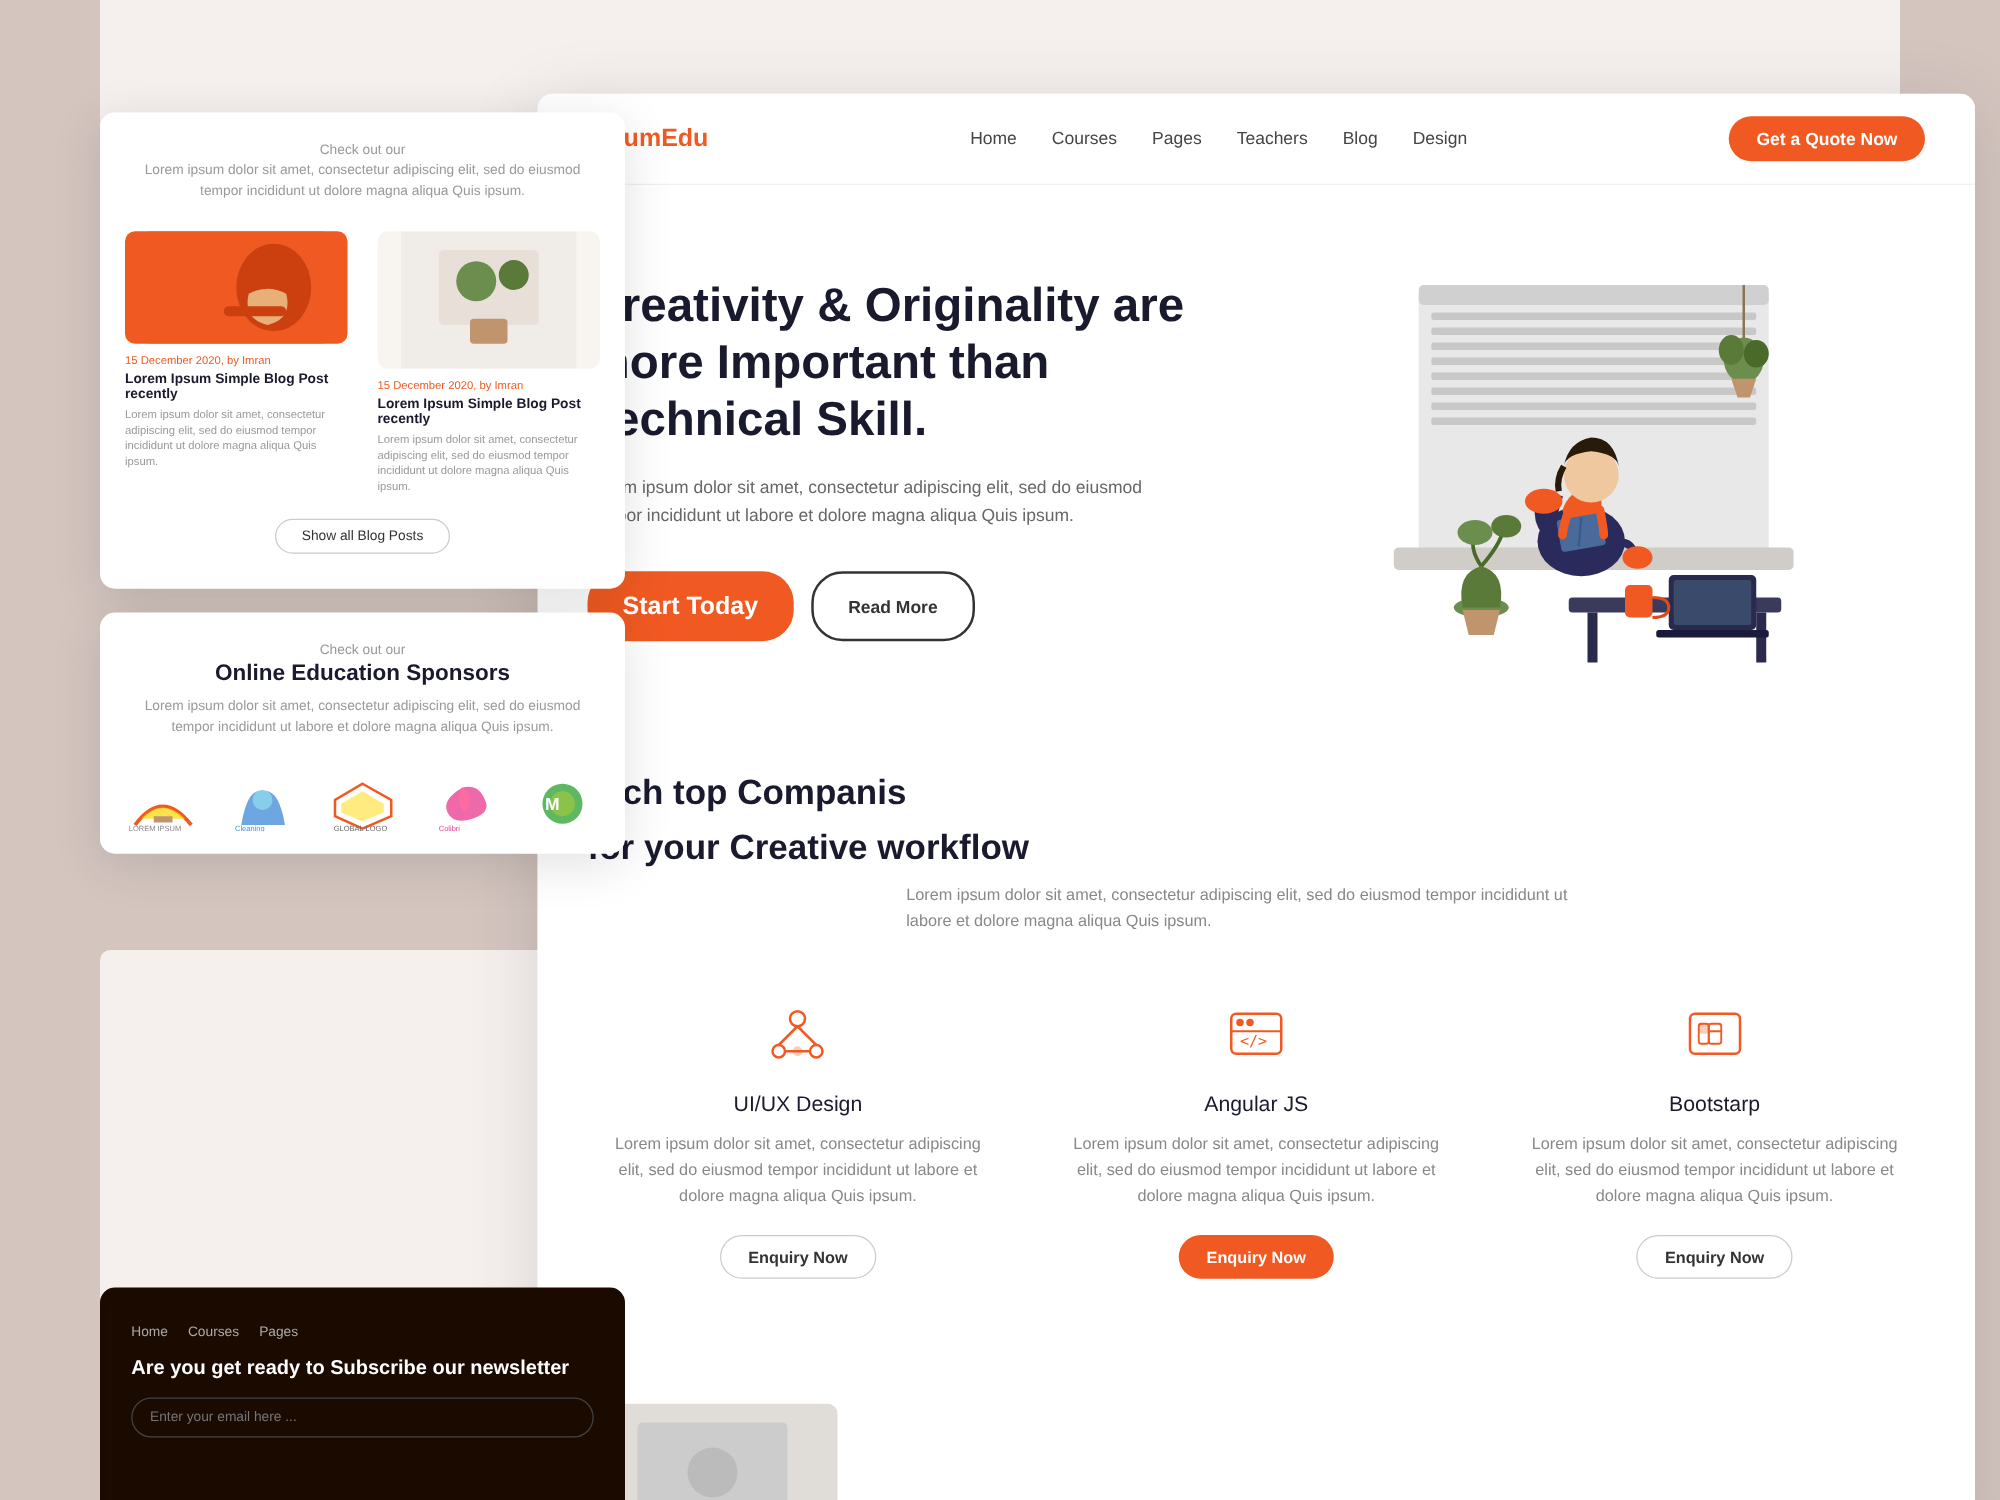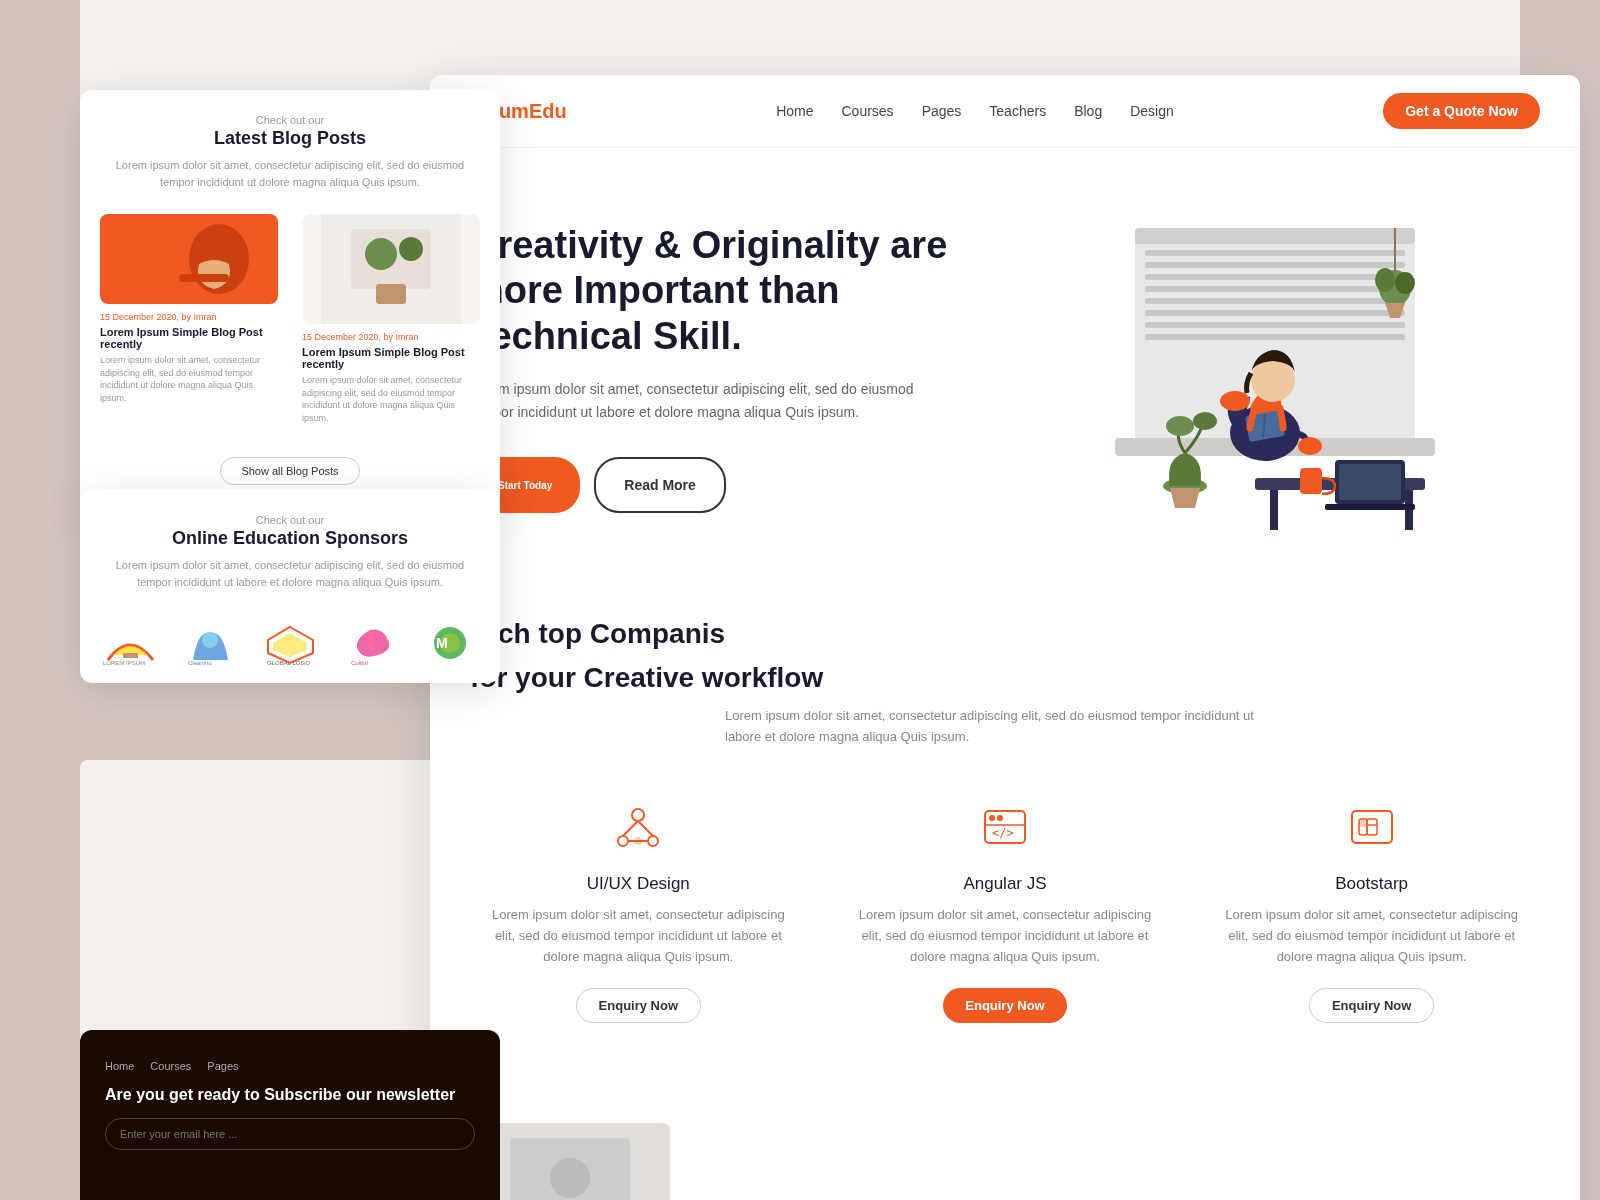--- a/index.html
+++ b/index.html
@@ -146,21 +146,21 @@
     .hero-buttons {
       display: flex;
       gap: 14px;
     }
     .btn-primary {
       background: #f05a22;
       color: #fff;
       border: none;
       padding: 12px 28px;
       border-radius: 25px;
-      font-size: 10px;
+      font-size: 20px;
       font-weight: 600;
       cursor: pointer;
     }
     .btn-outline {
       background: transparent;
       color: #333;
       border: 2px solid #333;
       padding: 18px 28px;
       border-radius: 25px;
       font-size: 14px;
@@ -305,21 +305,21 @@
       margin-bottom: 4px;
     }
     .blog-post-text {
       font-size: 9px;
       color: #999;
       line-height: 1.4;
     }
 
     .show-all-btn {
       display: block;
-      margin: 17px auto 16px;
+      margin: 4px auto 16px;
       background: transparent;
       color: #333;
       border: 1.5px solid #ccc;
       padding: 7px 20px;
       border-radius: 20px;
       font-size: 11px;
       cursor: pointer;
     }
 
     
@@ -559,21 +559,20 @@
       </svg>
     </div>
 
   </div>
 
 </div>
 
 <div class="left-card">
   <div class="left-card-header">
     <div class="left-card-subtitle">Check out our</div>
-    <div class="left-card-title">Latest Blog Posts</div>
     <p class="left-card-desc">Lorem ipsum dolor sit amet, consectetur adipiscing elit, sed do eiusmod tempor incididunt ut dolore magna aliqua Quis ipsum.</p>
   </div>
 
   <div style="display:grid;grid-template-columns:1fr 1fr;gap:8px;padding:0 12px 8px;">
 
     <div class="blog-post-small">
       <div class="blog-img" style="background:#f05a22;position:relative;">
         <svg width="100%" height="90" viewBox="0 0 140 90" xmlns="http://www.w3.org/2000/svg">
           <rect width="140" height="90" fill="#f05a22"></rect>
           <ellipse cx="100" cy="45" rx="30" ry="35" fill="#cc4010"></ellipse>

